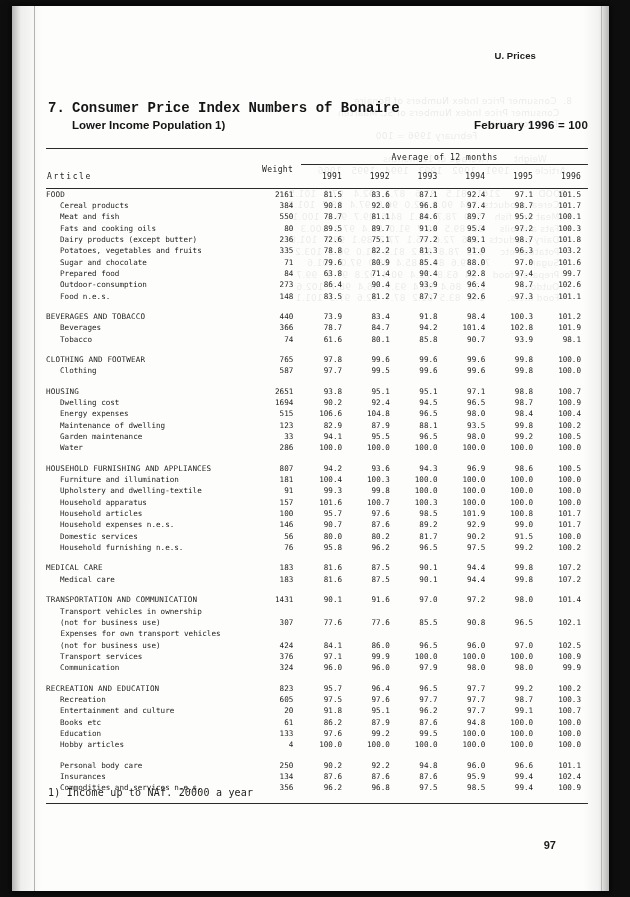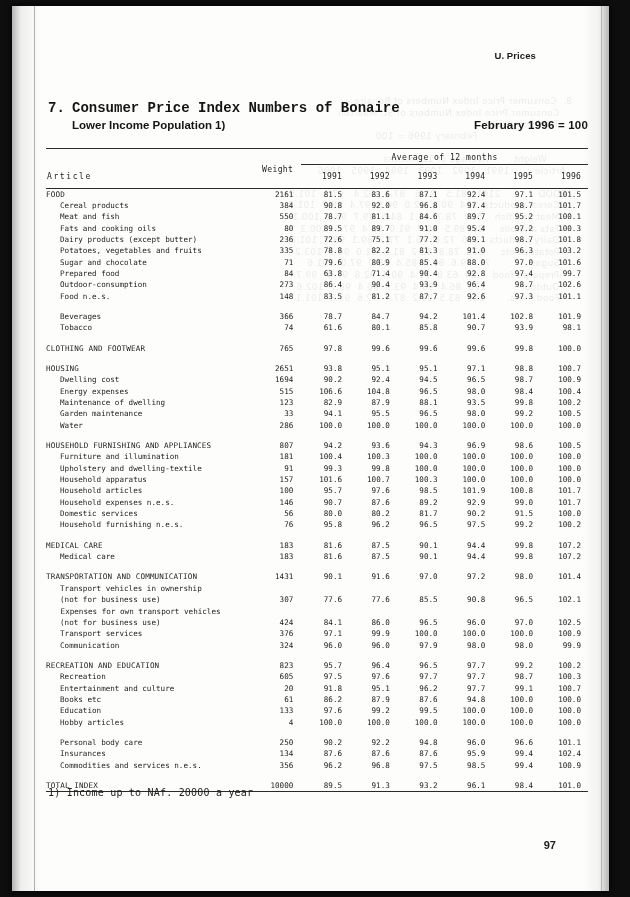--- a/index.html
+++ b/index.html
@@ -393,20 +393,30 @@
                 <td class="c-year">83.5</td>
                 <td class="c-year">81.2</td>
                 <td class="c-year">87.7</td>
                 <td class="c-year">92.6</td>
                 <td class="c-year">97.3</td>
                 <td class="c-year">101.1</td>
               </tr>
               <tr class="spacer">
                 <td colspan="8"></td>
               </tr>
+              <tr class="data group">
+                <td class="c-article">BEVERAGES AND TOBACCO</td>
+                <td class="c-weight">440</td>
+                <td class="c-year">73.9</td>
+                <td class="c-year">83.4</td>
+                <td class="c-year">91.8</td>
+                <td class="c-year">98.4</td>
+                <td class="c-year">100.3</td>
+                <td class="c-year">101.2</td>
+              </tr>
               <tr class="data sub">
                 <td class="c-article">Beverages</td>
                 <td class="c-weight">366</td>
                 <td class="c-year">78.7</td>
                 <td class="c-year">84.7</td>
                 <td class="c-year">94.2</td>
                 <td class="c-year">101.4</td>
                 <td class="c-year">102.8</td>
                 <td class="c-year">101.9</td>
               </tr>
@@ -421,20 +431,30 @@
                 <td class="c-year">98.1</td>
               </tr>
               <tr class="spacer">
                 <td colspan="8"></td>
               </tr>
               <tr class="data group">
                 <td class="c-article">CLOTHING AND FOOTWEAR</td>
                 <td class="c-weight">765</td>
                 <td class="c-year">97.8</td>
                 <td class="c-year">99.6</td>
+                <td class="c-year">99.6</td>
+                <td class="c-year">99.6</td>
+                <td class="c-year">99.8</td>
+                <td class="c-year">100.0</td>
+              </tr>
+              <tr class="data sub">
+                <td class="c-article">Clothing</td>
+                <td class="c-weight">587</td>
+                <td class="c-year">97.7</td>
+                <td class="c-year">99.5</td>
                 <td class="c-year">99.6</td>
                 <td class="c-year">99.6</td>
                 <td class="c-year">99.8</td>
                 <td class="c-year">100.0</td>
               </tr>
               <tr class="spacer">
                 <td colspan="8"></td>
               </tr>
               <tr class="data group">
                 <td class="c-article">HOUSING</td>
@@ -767,30 +787,20 @@
                 <td class="c-year">96.2</td>
                 <td class="c-year">96.8</td>
                 <td class="c-year">97.5</td>
                 <td class="c-year">98.5</td>
                 <td class="c-year">99.4</td>
                 <td class="c-year">100.9</td>
               </tr>
               <tr class="spacer">
                 <td colspan="8"></td>
               </tr>
-              <tr class="data group">
-                <td class="c-article">TOTAL INDEX</td>
-                <td class="c-weight">10000</td>
-                <td class="c-year">89.5</td>
-                <td class="c-year">91.3</td>
-                <td class="c-year">93.2</td>
-                <td class="c-year">96.1</td>
-                <td class="c-year">98.4</td>
-                <td class="c-year">101.0</td>
-              </tr>
             </tbody>
           <tbody>
             <tr class="rule-bottom">
                 <td colspan="8"></td>
               </tr>
           </tbody>
         </table>
       </div>
 
       <div id="footnote">1) Income up to NAf. 20000 a year</div>

